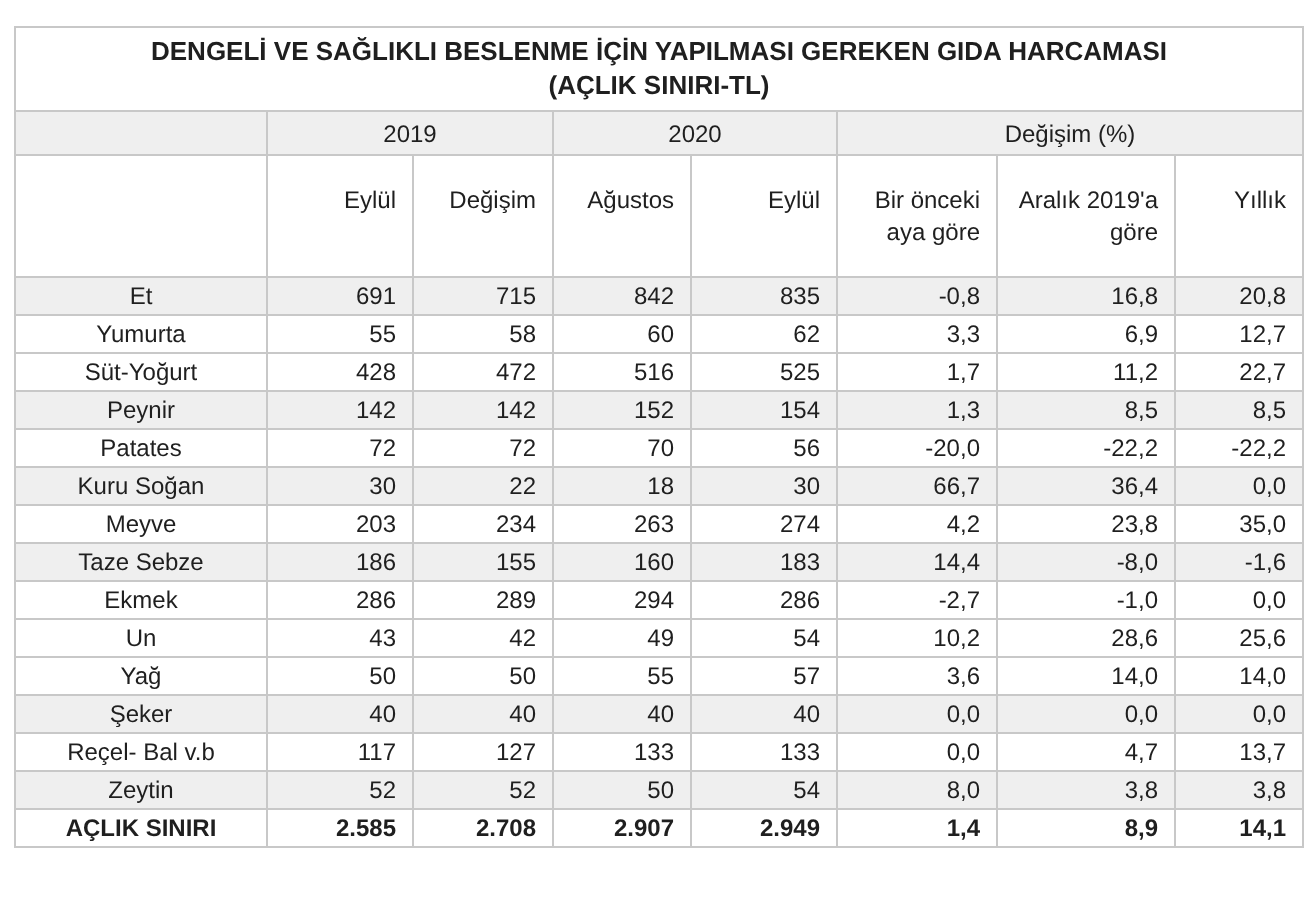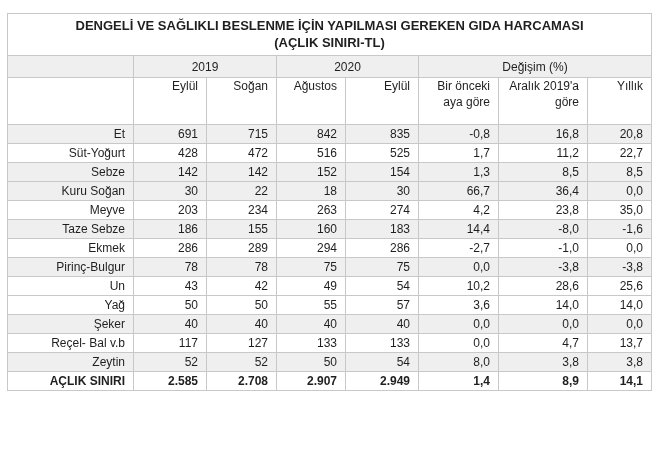--- a/index.html
+++ b/index.html
@@ -38,25 +38,25 @@
     text-align:center;
     height:21px;
     line-height:20px;
   }
   tr.sub-row th{
     background:#ffffff;
     font-weight:normal;
     text-align:right;
     vertical-align:top;
     height:46px;
-    padding-top:0;
+    padding-top:14px;
     white-space:normal;
     line-height:16px;
   }
-  td.name{text-align:right;padding:0 4px 0 5px;}
+  td.name{text-align:center;padding:0 4px 0 5px;}
   td.num{text-align:right;}
   tr.stripe td{background:#efefef;}
   tr.total-row td{font-weight:bold;background:#ffffff;}
 </style>
 </head>
 <body>
 
 <div class="stage">
   <table class="report">
     <colgroup>
@@ -78,58 +78,78 @@
       </tr>
       <tr class="group-row">
         <th></th>
         <th colspan="2">2019</th>
         <th colspan="2">2020</th>
         <th colspan="3">Değişim (%)</th>
       </tr>
       <tr class="sub-row">
         <th></th>
         <th>Eylül</th>
-        <th>Soğan</th>
+        <th>Değişim</th>
         <th>Ağustos</th>
         <th>Eylül</th>
         <th>Bir önceki aya göre</th>
         <th>Aralık 2019'a göre</th>
         <th>Yıllık</th>
       </tr>
     </thead>
     <tbody>
         <tr class="stripe">
           <td class="name">Et</td>
           <td class="num">691</td>
           <td class="num">715</td>
           <td class="num">842</td>
           <td class="num">835</td>
           <td class="num">-0,8</td>
           <td class="num">16,8</td>
           <td class="num">20,8</td>
         </tr>
         <tr>
+          <td class="name">Yumurta</td>
+          <td class="num">55</td>
+          <td class="num">58</td>
+          <td class="num">60</td>
+          <td class="num">62</td>
+          <td class="num">3,3</td>
+          <td class="num">6,9</td>
+          <td class="num">12,7</td>
+        </tr>
+        <tr>
           <td class="name">Süt-Yoğurt</td>
           <td class="num">428</td>
           <td class="num">472</td>
           <td class="num">516</td>
           <td class="num">525</td>
           <td class="num">1,7</td>
           <td class="num">11,2</td>
           <td class="num">22,7</td>
         </tr>
         <tr class="stripe">
-          <td class="name">Sebze</td>
+          <td class="name">Peynir</td>
           <td class="num">142</td>
           <td class="num">142</td>
           <td class="num">152</td>
           <td class="num">154</td>
           <td class="num">1,3</td>
           <td class="num">8,5</td>
           <td class="num">8,5</td>
+        </tr>
+        <tr>
+          <td class="name">Patates</td>
+          <td class="num">72</td>
+          <td class="num">72</td>
+          <td class="num">70</td>
+          <td class="num">56</td>
+          <td class="num">-20,0</td>
+          <td class="num">-22,2</td>
+          <td class="num">-22,2</td>
         </tr>
         <tr class="stripe">
           <td class="name">Kuru Soğan</td>
           <td class="num">30</td>
           <td class="num">22</td>
           <td class="num">18</td>
           <td class="num">30</td>
           <td class="num">66,7</td>
           <td class="num">36,4</td>
           <td class="num">0,0</td>
@@ -156,30 +176,20 @@
         </tr>
         <tr>
           <td class="name">Ekmek</td>
           <td class="num">286</td>
           <td class="num">289</td>
           <td class="num">294</td>
           <td class="num">286</td>
           <td class="num">-2,7</td>
           <td class="num">-1,0</td>
           <td class="num">0,0</td>
-        </tr>
-        <tr class="stripe">
-          <td class="name">Pirinç-Bulgur</td>
-          <td class="num">78</td>
-          <td class="num">78</td>
-          <td class="num">75</td>
-          <td class="num">75</td>
-          <td class="num">0,0</td>
-          <td class="num">-3,8</td>
-          <td class="num">-3,8</td>
         </tr>
         <tr>
           <td class="name">Un</td>
           <td class="num">43</td>
           <td class="num">42</td>
           <td class="num">49</td>
           <td class="num">54</td>
           <td class="num">10,2</td>
           <td class="num">28,6</td>
           <td class="num">25,6</td>

